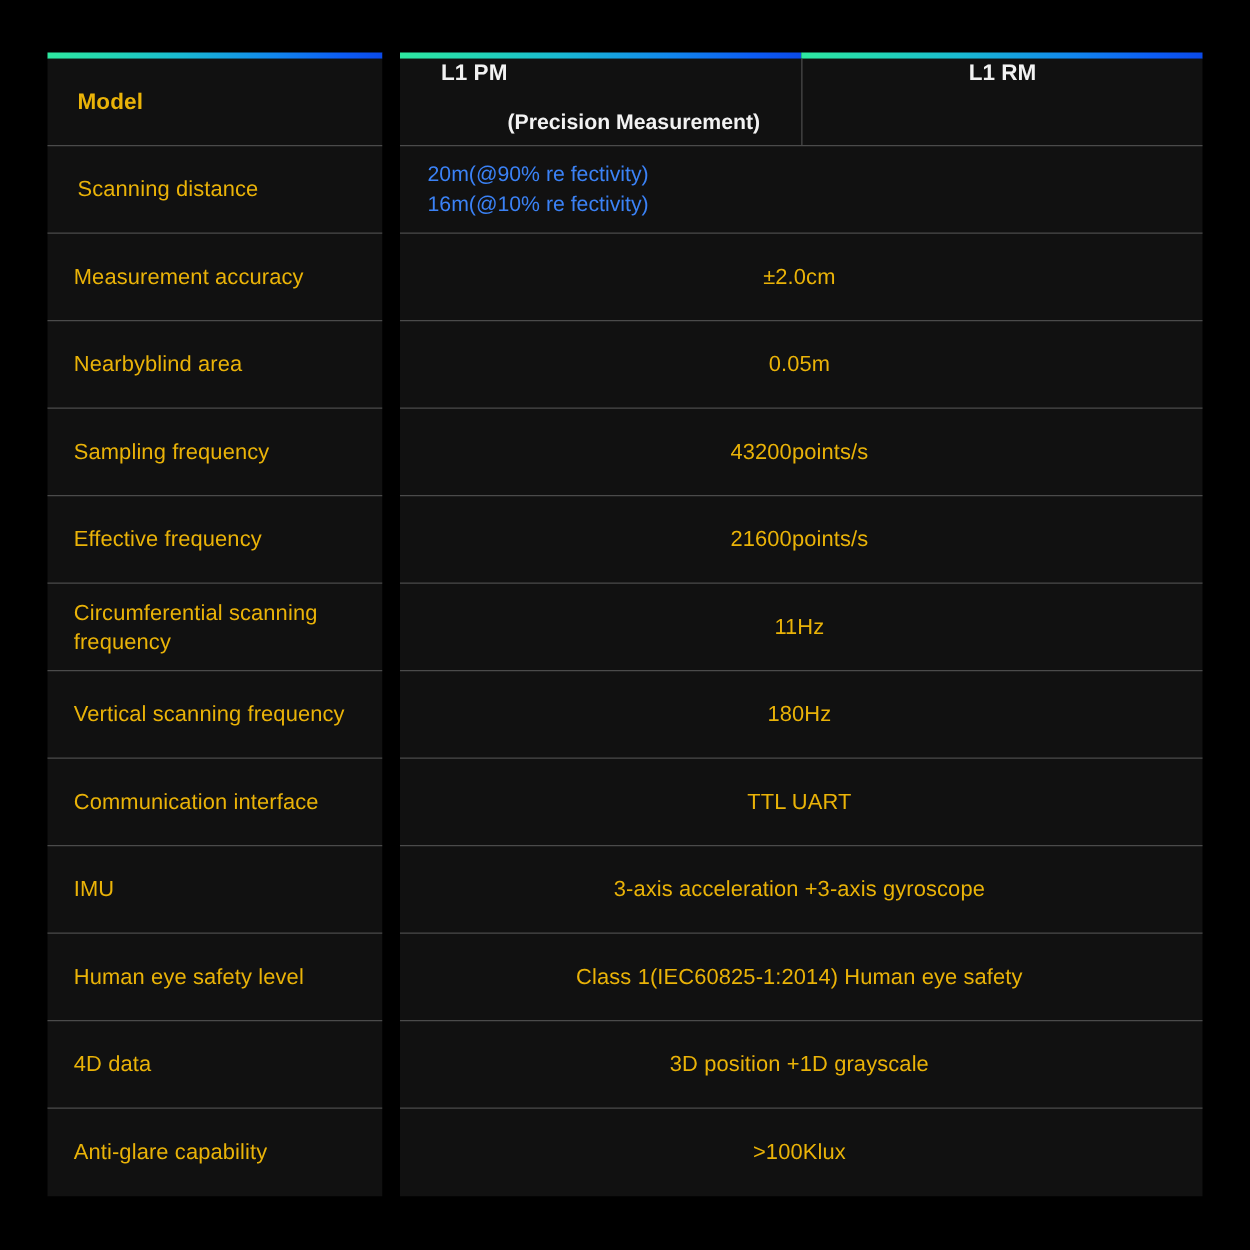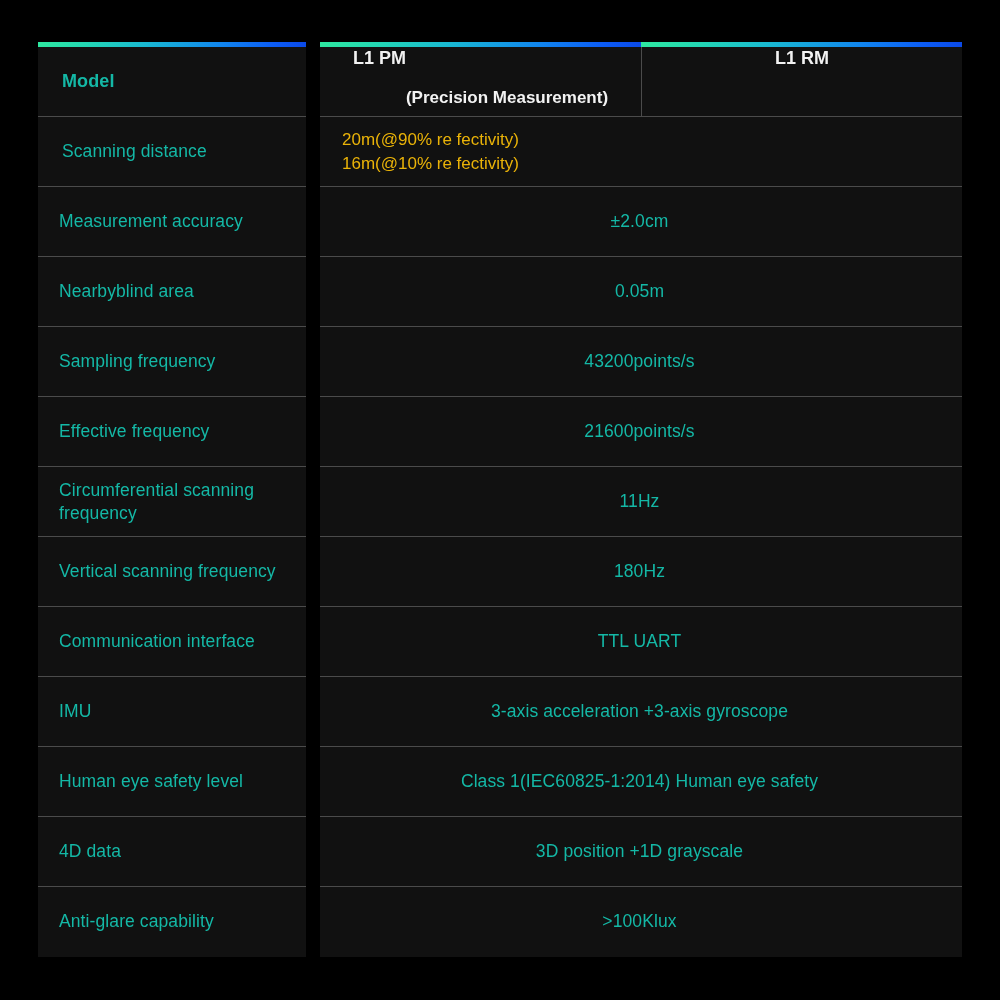--- a/index.html
+++ b/index.html
@@ -66,21 +66,21 @@
     flex: 0 0 642px;
     background: #111111;
   }
 
   
   .row {
     border-bottom: 1px solid #4b4b4b;
     display: flex;
     align-items: center;
     padding: 0 24px;
-    color: #14b8a6;
+    color: #eab308;
     font-size: 17.5px;
     line-height: 1.33;
     letter-spacing: .1px;
   }
   .row.last { border-bottom: none; }
 
   .label-column .row { justify-content: flex-start; }
 
   .value-column .row {
     justify-content: center;
@@ -130,21 +130,21 @@
     padding: 0;
     height: 70px;
     border-bottom: 1px solid #4b4b4b;
   }
   .value-split-cell {
     flex: 1 1 50%;
     display: flex;
     flex-direction: column;
     justify-content: center;
     padding: 0 22px;
-    color: #eab308;
+    color: #3b82f6;
     font-size: 17px;
     line-height: 1.4;
   }
   .value-split-cell.second { border-left: 1px solid #4b4b4b; }
 
   .merged-value {
     font-size: 17.5px;
   }
 
   .two-line { line-height: 1.3; }

